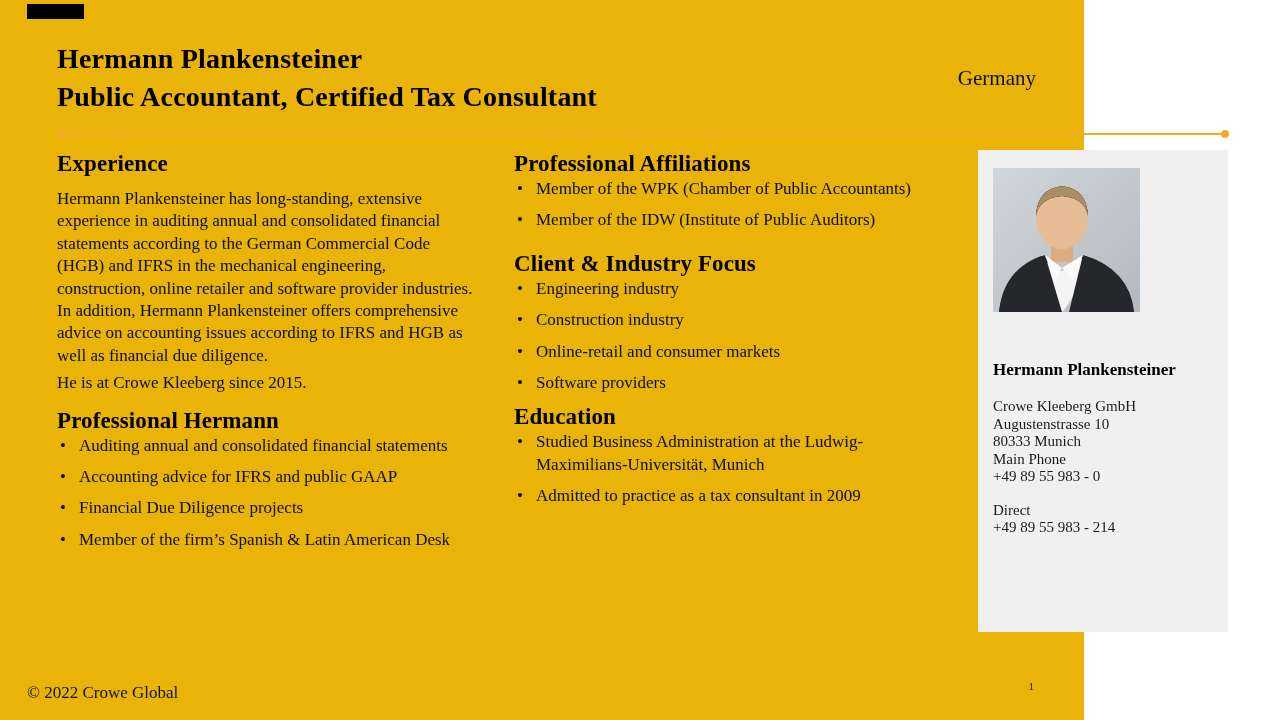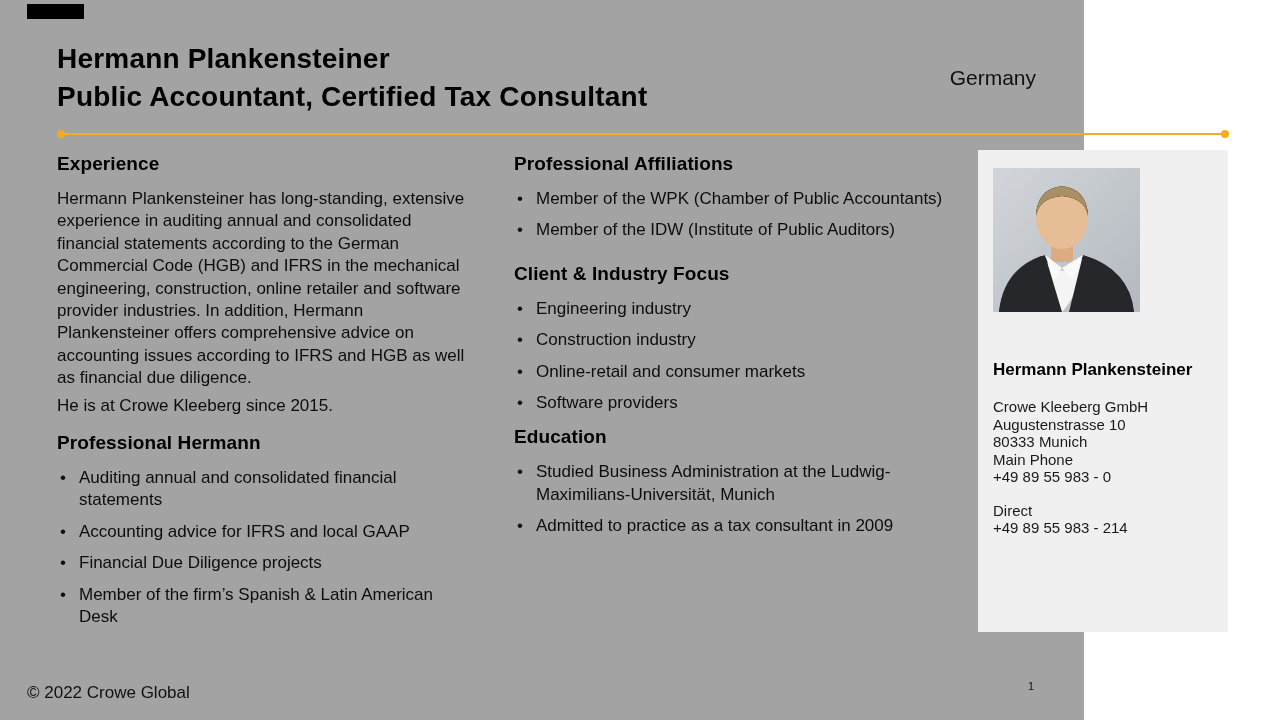--- a/index.html
+++ b/index.html
@@ -8,21 +8,21 @@
     --text: #0d0d0d;
   }
   * { margin: 0; padding: 0; box-sizing: border-box; }
   html, body { background: #ffffff; }
   body {
     font-family: "Liberation Sans", sans-serif;
     color: var(--text);
     width: 1280px; height: 720px;
     position: relative; overflow: hidden;
   }
-  .slide { position: absolute; inset: 0; width: 1084px; height: 720px; background: #a3a3a3; }
+  .slide { position: absolute; inset: 0; width: 1084px; height: 720px; background: #eab308; font-family: Liberation Serif, serif; }
 
   .logo-mark {
     position: absolute; left: 27px; top: 4px;
     width: 57px; height: 15px; background: #000;
   }
 
   .title-block { position: absolute; left: 57px; top: 40px; }
   .title-line {
     font-size: 28px; font-weight: bold; line-height: 38px;
     letter-spacing: 0.2px; color: #000;
@@ -44,32 +44,32 @@
     background: var(--accent);
   }
   .divider .dot.left { left: 0; }
   .divider .dot.right { right: 0; }
 
   .col { position: absolute; top: 150px; }
   .col-left { left: 57px; width: 418px; }
   .col-mid  { left: 514px; width: 437px; }
 
   h2.section-heading {
-    font-size: 19px; font-weight: bold; line-height: 28px; color: #000;
+    font-size: 23px; font-weight: bold; line-height: 28px; color: #000;
     letter-spacing: 0.1px;
   }
   .col-left h2.mt { margin-top: 12px; }
   .h-client { margin-top: 18px; }
   .h-education { margin-top: 6px; }
 
   .body-text { font-size: 17px; line-height: 22.4px; color: var(--text); }
   .para { margin-top: 10px; }
   .tenure { margin-top: 5px; }
 
-  ul.bullets { list-style: none; margin-top: 10px; }
+  ul.bullets { list-style: none; margin-top: 0; }
   ul.bullets li {
     position: relative; padding-left: 22px;
     font-size: 17px; line-height: 22.4px; margin-bottom: 9px;
   }
   ul.bullets li::before {
     content: "\2022";
     position: absolute; left: 3px; top: 0;
     font-size: 17px; line-height: 22.4px;
   }
 
@@ -118,21 +118,21 @@
   </div>
 
   <section class="col col-left">
     <h2 class="section-heading">Experience</h2>
     <p class="body-text para">Hermann Plankensteiner has long-standing, extensive experience in auditing annual and consolidated financial statements according to the German Commercial Code (HGB) and IFRS in the mechanical engineering, construction, online retailer and software provider industries. In addition, Hermann Plankensteiner offers comprehensive advice on accounting issues according to IFRS and HGB as well as financial due diligence.</p>
     <p class="body-text tenure">He is at Crowe Kleeberg since 2015.</p>
 
     <h2 class="section-heading mt">Professional Hermann</h2>
     <ul class="bullets">
       <li>Auditing annual and consolidated financial statements</li>
-      <li>Accounting advice for IFRS and local GAAP</li>
+      <li>Accounting advice for IFRS and public GAAP</li>
       <li>Financial Due Diligence projects</li>
       <li>Member of the firm’s Spanish &amp; Latin American Desk</li>
     </ul>
   </section>
 
   <section class="col col-mid">
     <h2 class="section-heading">Professional Affiliations</h2>
     <ul class="bullets">
       <li>Member of the WPK (Chamber of Public Accountants)</li>
       <li>Member of the IDW (Institute of Public Auditors)</li>

